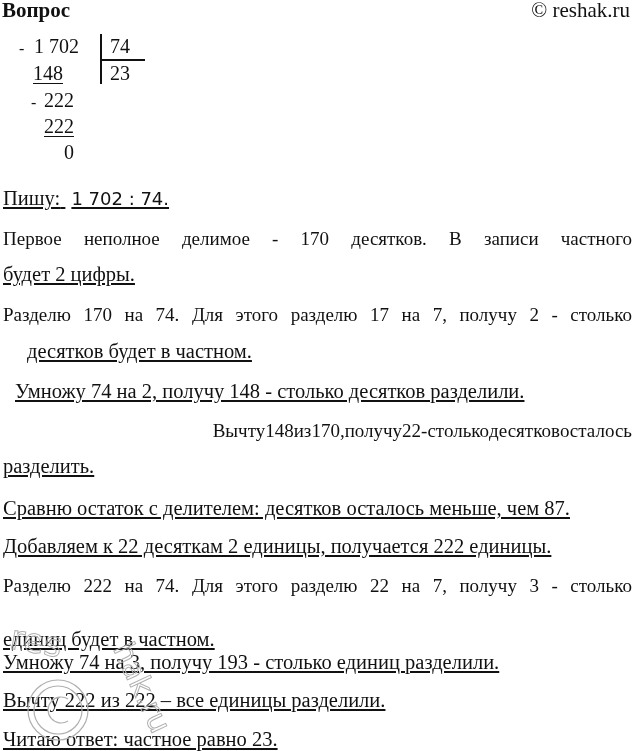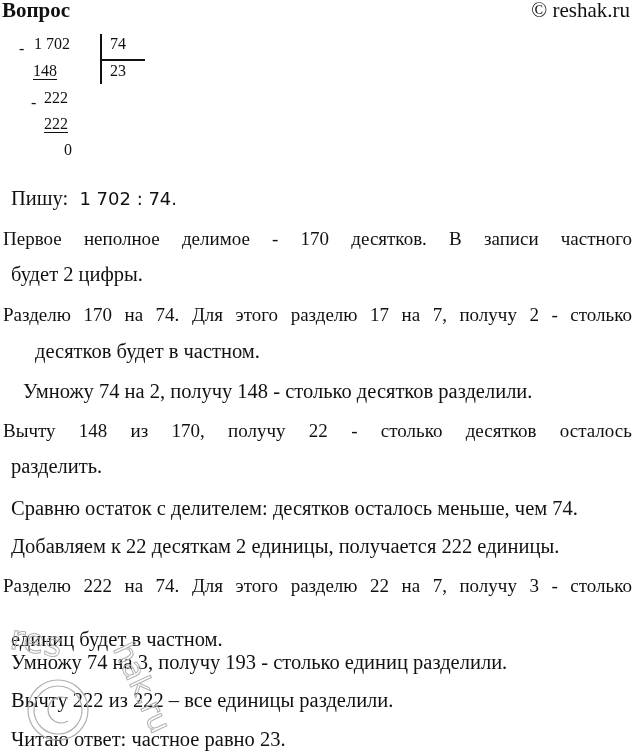--- a/index.html
+++ b/index.html
@@ -1,25 +1,25 @@
 <!DOCTYPE html>
 <html><head>
   <meta charset="utf-8">
   <style>
     html, body { margin: 0; padding: 0; background: #ffffff; }
     body { width: 634px; height: 751px; position: relative; overflow: hidden;
            font-family: "Liberation Serif", serif; color: #111; }
     .title { position: absolute; left: 2px; top: -2px; font-weight: bold; font-size: 21px; }
     .copyright { position: absolute; right: 4px; top: -2px; font-size: 21px; }
-    .div { position: absolute; font-size: 16px; line-height: 1; }
+    .div { position: absolute; font-size: 20px; line-height: 1; }
     .minus { position: absolute; font-size: 16px; }
     .ul { border-bottom: 1.5px solid #111; }
     .vline { position: absolute; width: 1.5px; background: #111; }
     .hline { position: absolute; height: 1.5px; background: #111; }
-    .line { position: absolute; left: 11px; font-size: 20.5px; white-space: nowrap; }
+    .line { position: absolute; left: 3px; font-size: 20.5px; white-space: nowrap; text-decoration: underline; }
     .just { position: absolute; left: 3px; width: 629px; font-size: 19px; text-align: justify; text-align-last: justify; white-space: nowrap; }
     .sans { font-family: "DejaVu Sans", sans-serif; font-size: 18px; }
     .watermark { position: absolute; left: 8px; top: 615px; width: 160px; height: 150px; pointer-events: none; }
   </style>
 </head>
 <body>
 
 <div class="title">Вопрос</div>
 <div class="copyright">© reshak.ru</div>
 
@@ -65,34 +65,34 @@
     <span>17</span>
     <span>на</span>
     <span>7,</span>
     <span>получу</span>
     <span>2</span>
     <span>-</span>
     <span>столько</span>
   </div>
 <div class="line" style="top:340px;margin-left:24px;">десятков будет в частном.</div>
 <div class="line" style="top:380px;margin-left:12px;">Умножу 74 на 2, получу 148 - столько десятков разделили.</div>
-<div class="just" style="top: 420px; display: flex; justify-content: space-between;">
+<div class="just" style="top: 420px; display: flex; justify-content: flex-end;">
     <span>Вычту</span>
     <span>148</span>
     <span>из</span>
     <span>170,</span>
     <span>получу</span>
     <span>22</span>
     <span>-</span>
     <span>столько</span>
     <span>десятков</span>
     <span>осталось</span>
   </div>
 <div class="line" style="top:455px;">разделить.</div>
-<div class="line" style="top:497px;">Сравню остаток с делителем: десятков осталось меньше, чем 74.</div>
+<div class="line" style="top:497px;">Сравню остаток с делителем: десятков осталось меньше, чем 87.</div>
 <div class="line" style="top:535px;">Добавляем к 22 десяткам 2 единицы, получается 222 единицы.</div>
 <div class="just" style="top: 575px; display: flex; justify-content: space-between;">
     <span>Разделю</span>
     <span>222</span>
     <span>на</span>
     <span>74.</span>
     <span>Для</span>
     <span>этого</span>
     <span>разделю</span>
     <span>22</span>

